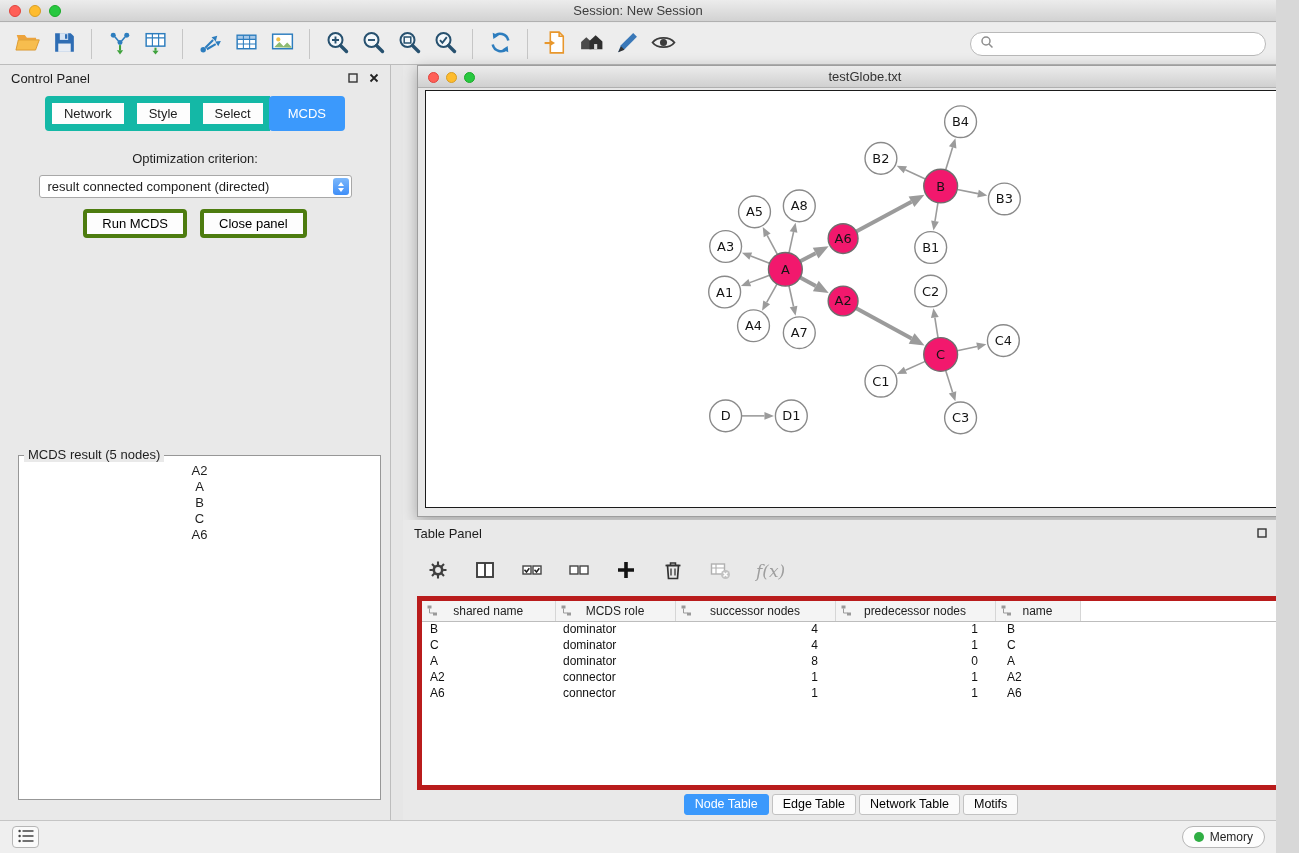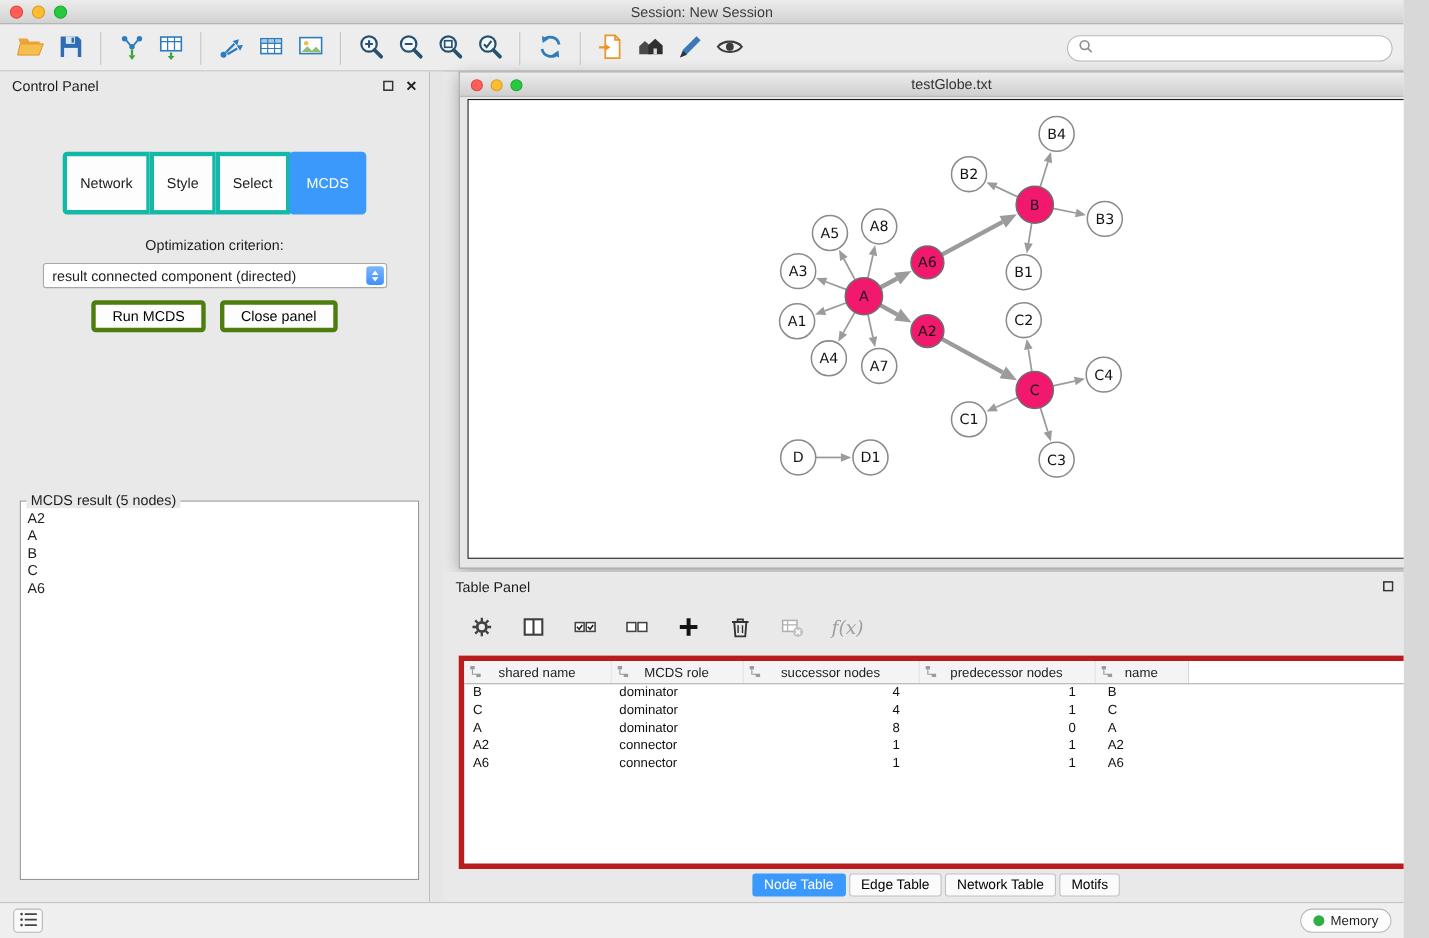--- a/index.html
+++ b/index.html
@@ -34,41 +34,41 @@
   
   .panel-header { height:26px; display:flex; align-items:center; padding:0 11px; color:#1c1c1c; }
   .win-btns { margin-left:auto; display:flex; gap:11px; align-items:center; }
   .win-btns span { display:flex; cursor:pointer; }
 
   
   .control-panel { position:absolute; left:0; top:65px; width:391px; bottom:33px;
     background:#e9e9e9; border-right:1px solid #bdbdbd; }
   .splitter { position:absolute; left:391px; top:65px; width:12px; bottom:33px; background:#e6e6e6; cursor:col-resize; }
   .cp-tabs { display:flex; justify-content:center; padding-top:5px; }
-  .cp-tab { font-size:13px; padding:17px 12px; border:4px solid #14b8a6; background:#fdfdfd;
+  .cp-tab { font-size:13px; padding:3px 12px; border:7px solid #14b8a6; background:#fdfdfd;
     color:#222; margin-left:-1px; cursor:pointer;
-    font-family:"Liberation Sans","DejaVu Sans",sans-serif;margin-top:42px; }
+    font-family:"Liberation Sans","DejaVu Sans",sans-serif; }
   .cp-tab:first-child { border-radius:4px 0 0 4px; margin-left:0; }
   .cp-tab:last-child { border-radius:0 4px 4px 0; }
   .cp-tab.active { background:#3b99fc; border-color:#3b99fc; color:#fff; border-radius:4px; }
   .opt-label { text-align:center; margin-top:20px; }
   .dropdown { margin:9px auto 0; width:313px; height:23px; background:#fff; border:1px solid #a8a8a8;
     border-radius:3px; display:flex; align-items:center; padding-left:8px; position:relative; cursor:pointer; }
   .dropdown .val { white-space:nowrap; overflow:hidden; }
   .stepper { position:absolute; right:2px; top:2px; bottom:2px; width:16px; border-radius:3px;
     background:linear-gradient(#7cb8fb,#3f8ef8); display:flex; flex-direction:column;
     align-items:center; justify-content:center; }
   .arr { width:0; height:0; border-left:3px solid transparent; border-right:3px solid transparent; }
   .arr.up { border-bottom:4px solid #fff; margin-bottom:2px; }
   .arr.dn { border-top:4px solid #fff; }
   .cp-buttons { display:flex; justify-content:center; gap:13px; margin-top:11px; }
   .cp-btn { font-size:13px; padding:3px 15px; background:#fdfdfd; border:4px solid #4d7c0f;
     border-radius:4px; cursor:pointer; font-family:"Liberation Sans","DejaVu Sans",sans-serif; }
   .result-box { position:absolute; left:18px; right:9px; top:390px; bottom:20px;
-    border:1px solid #979797; background:#fff; }
+    border:1px solid #979797; background:#fff;text-align:center; }
   .result-legend { position:absolute; top:-9px; left:5px; background:#e9e9e9; padding:0 4px; }
   .result-list { padding:7px 6px; line-height:16px; }
 
   
   .net-window { position:absolute; left:403px; top:65px; width:896px; height:452px;
     background:#e7e7e7; border:1px solid #9e9e9e; box-shadow:0 4px 14px rgba(0,0,0,.3);margin-left:14px; }
   .net-titlebar { position:relative; height:22px; background:linear-gradient(#ececec,#d0d0d0);
     border-bottom:1px solid #b0b0b0; display:flex; align-items:center; justify-content:center; color:#333; }
   .net-canvas { position:absolute; left:7px; right:6px; top:24px; bottom:8px;
     background:#fff; border:1.5px solid #1b1b1b; }

